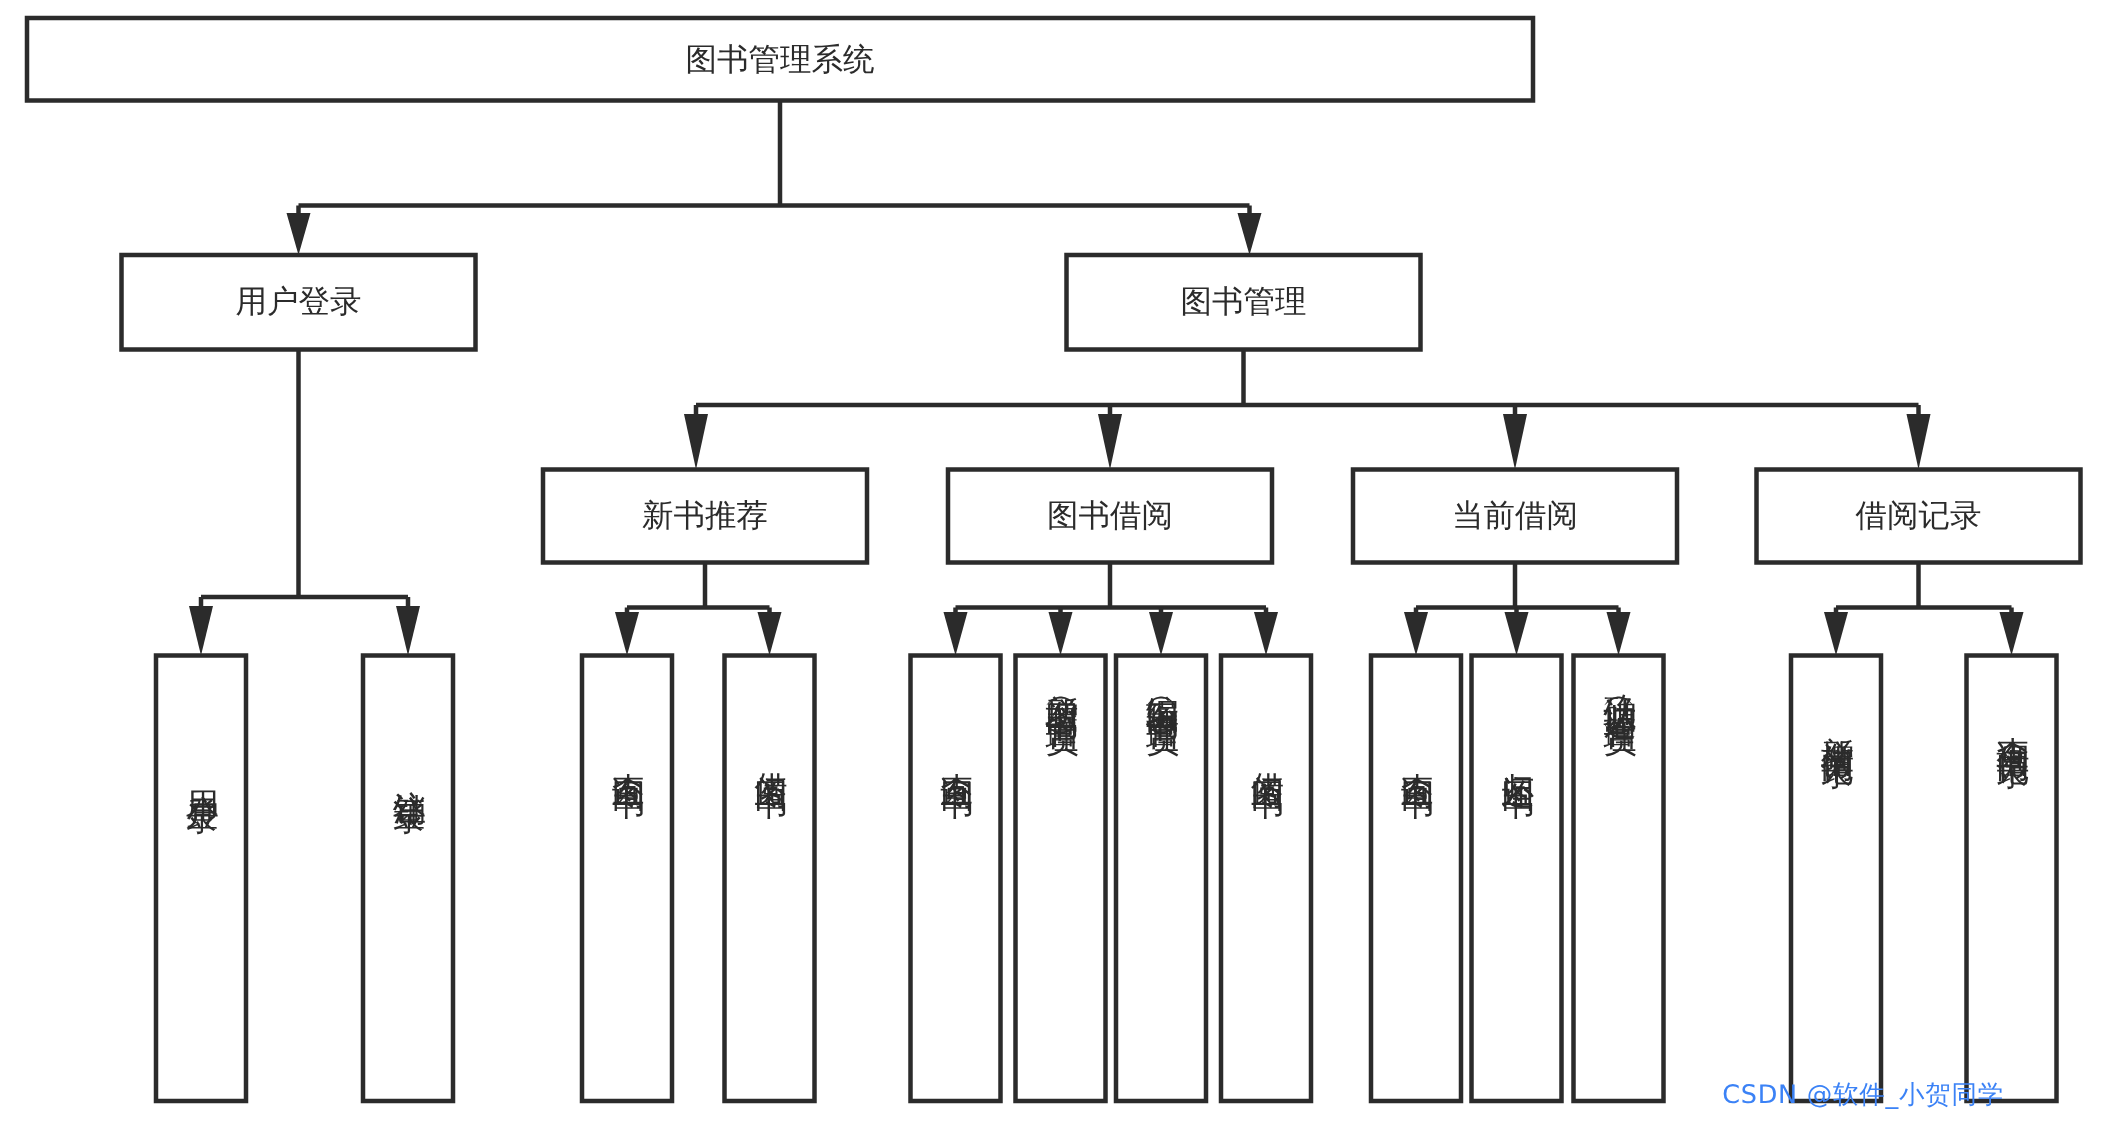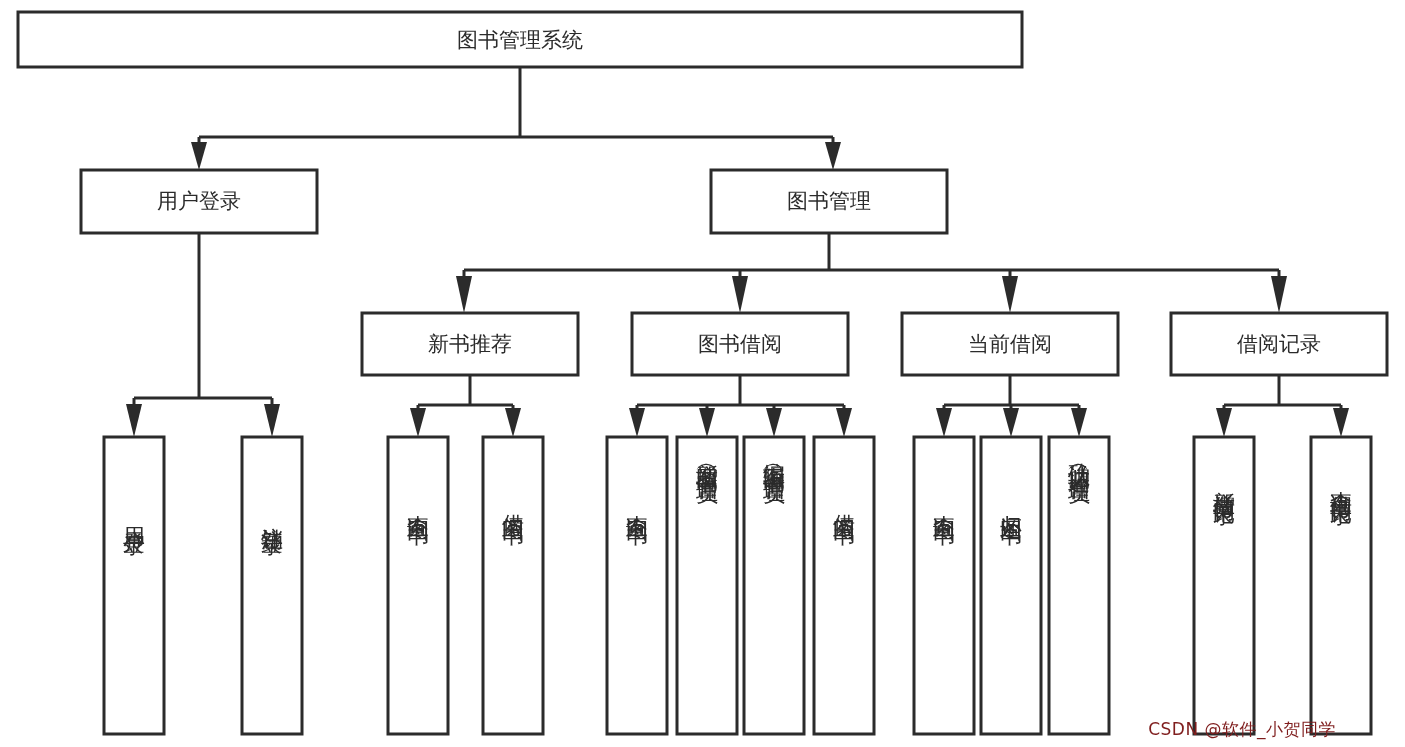--- a/index.html
+++ b/index.html
@@ -65,21 +65,21 @@
     letter-spacing: 3px;
     white-space: nowrap;
     text-align: start;
   }
   .watermark {
     position: absolute;
     right: 10px;
     bottom: 6px;
     font-family: "DejaVu Sans", "Liberation Sans", sans-serif;
     font-size: 17px;
-    color: #7f1d1d;
+    color: #3b82f6;
     letter-spacing: 0.5px;
     white-space: nowrap;
   }
 </style>
 </head>
 <body>
 
 <div id="diagram-root">
 
   <svg class="flow" viewBox="0 0 1405 747" xmlns="http://www.w3.org/2000/svg">

